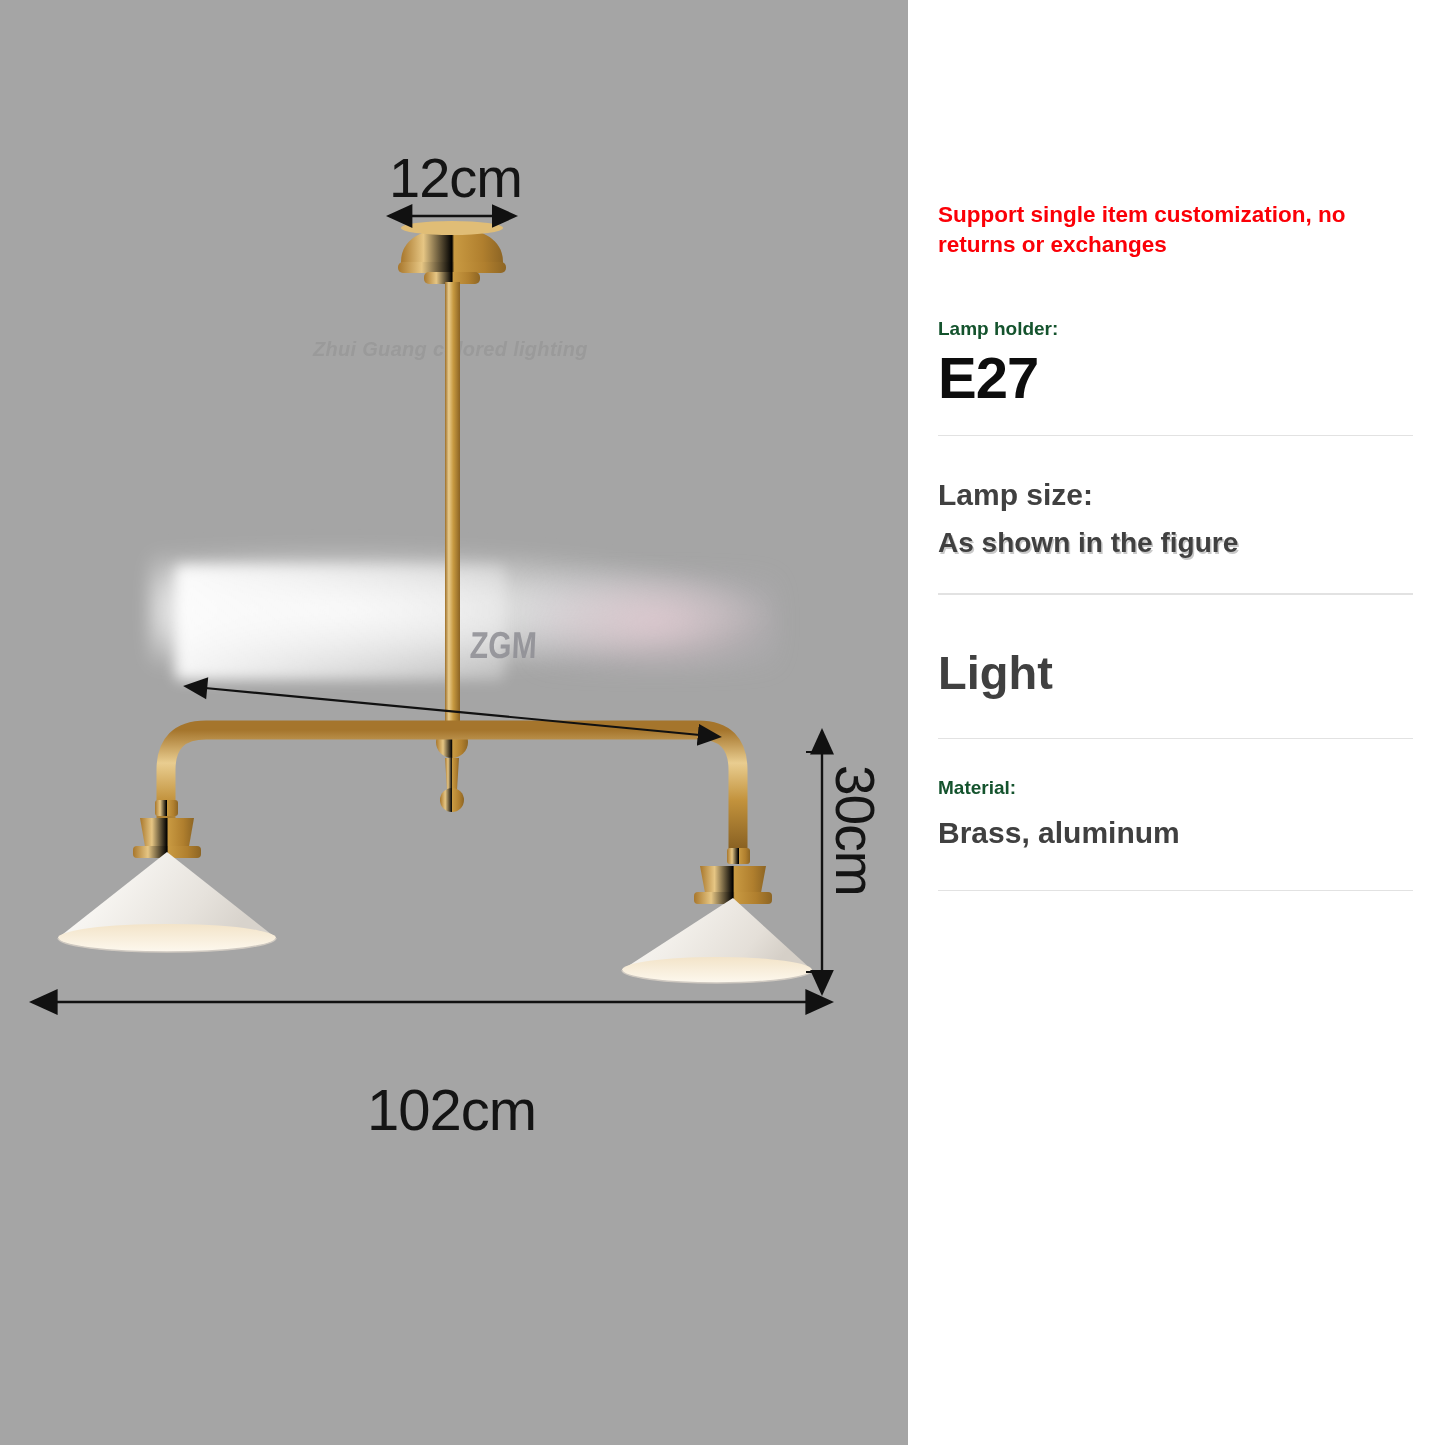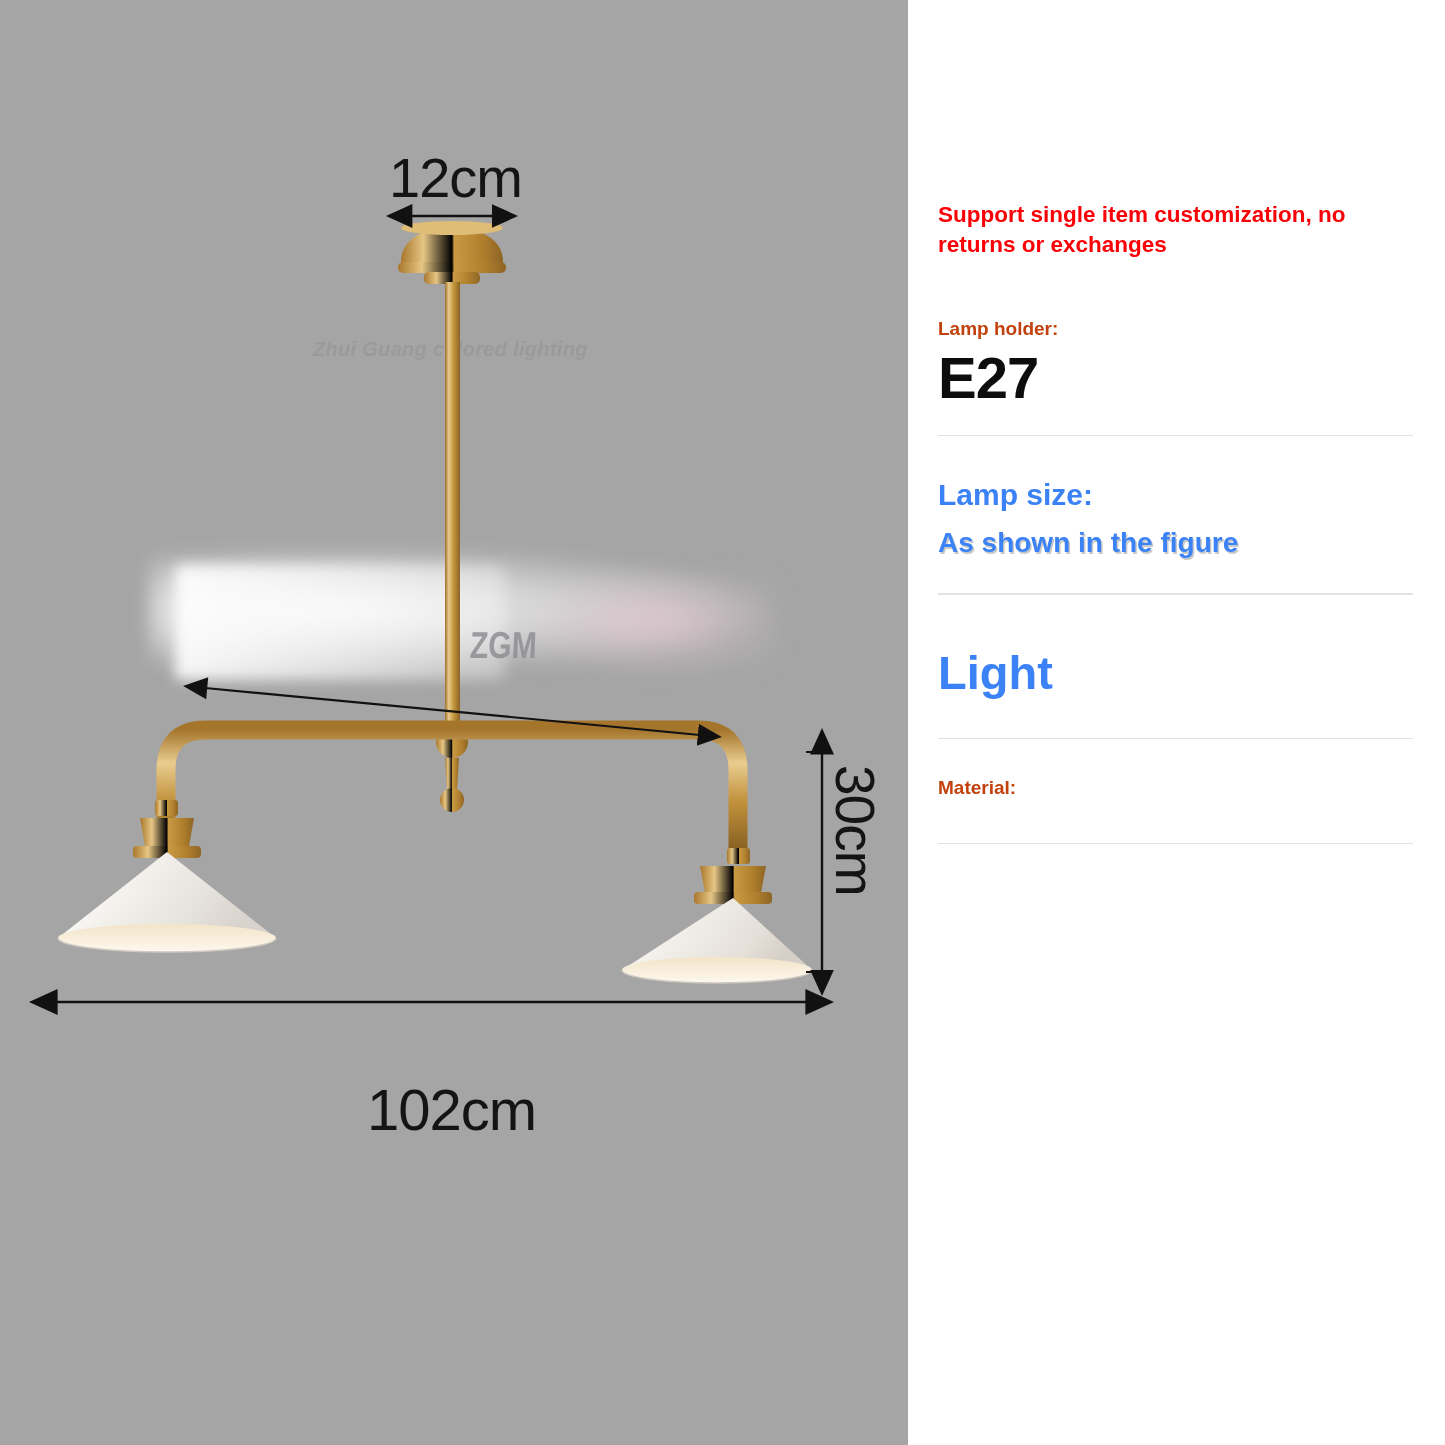--- a/index.html
+++ b/index.html
@@ -147,27 +147,27 @@
     top: 318px;
     width: 475px;
   }
   .spec-block {
     padding: 0 0 0 0;
     position: relative;
   }
   .spec-label {
     font-size: 19px;
     font-weight: bold;
-    color: #c2410c;
+    color: #14532d;
     margin: 0 0 4px 0;
   }
   .spec-value {
     font-size: 30px;
     font-weight: bold;
-    color: #3b82f6;
+    color: #404040;
     line-height: 1.18;
   }
   .spec-value.big {
     font-size: 43px;
     line-height: 1.12;
   }
   .spec-value.huge {
     font-size: 47px;
   }
   .spec-value.shadowed {
@@ -334,19 +334,20 @@
 
       <div class="divider"></div>
 
       <div class="spec-block sp-pad-4">
         <div class="spec-value huge" style="margin-top:12px;">Light</div>
       </div>
       <div class="divider"></div>
 
       <div class="spec-block sp-pad-5">
         <div class="spec-label">Material:</div>
+        <div class="spec-value" style="margin-top:16px;">Brass, aluminum</div>
       </div>
       <div class="divider"></div>
 
     </div>
   </div>
 
 </div>
 
 </body></html>

